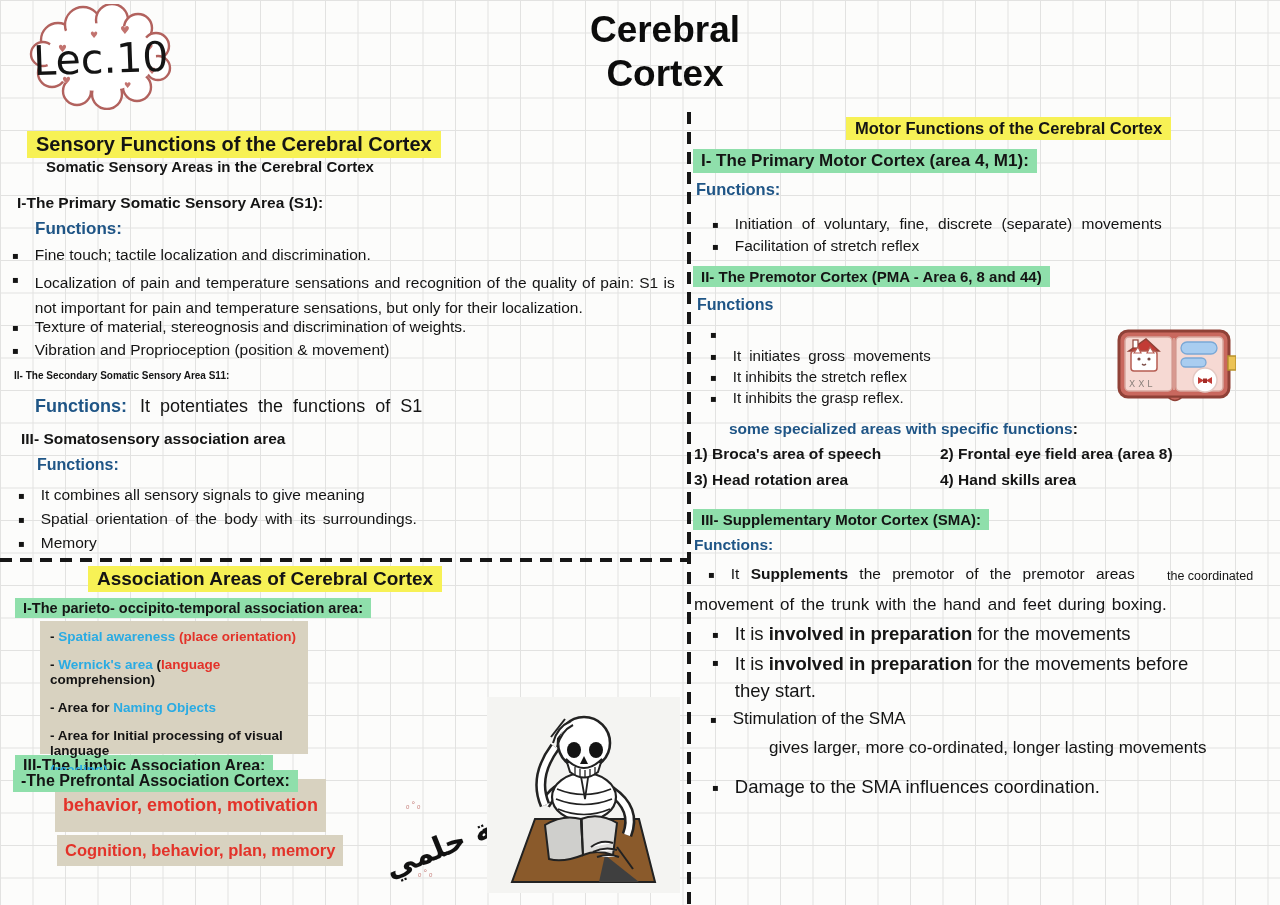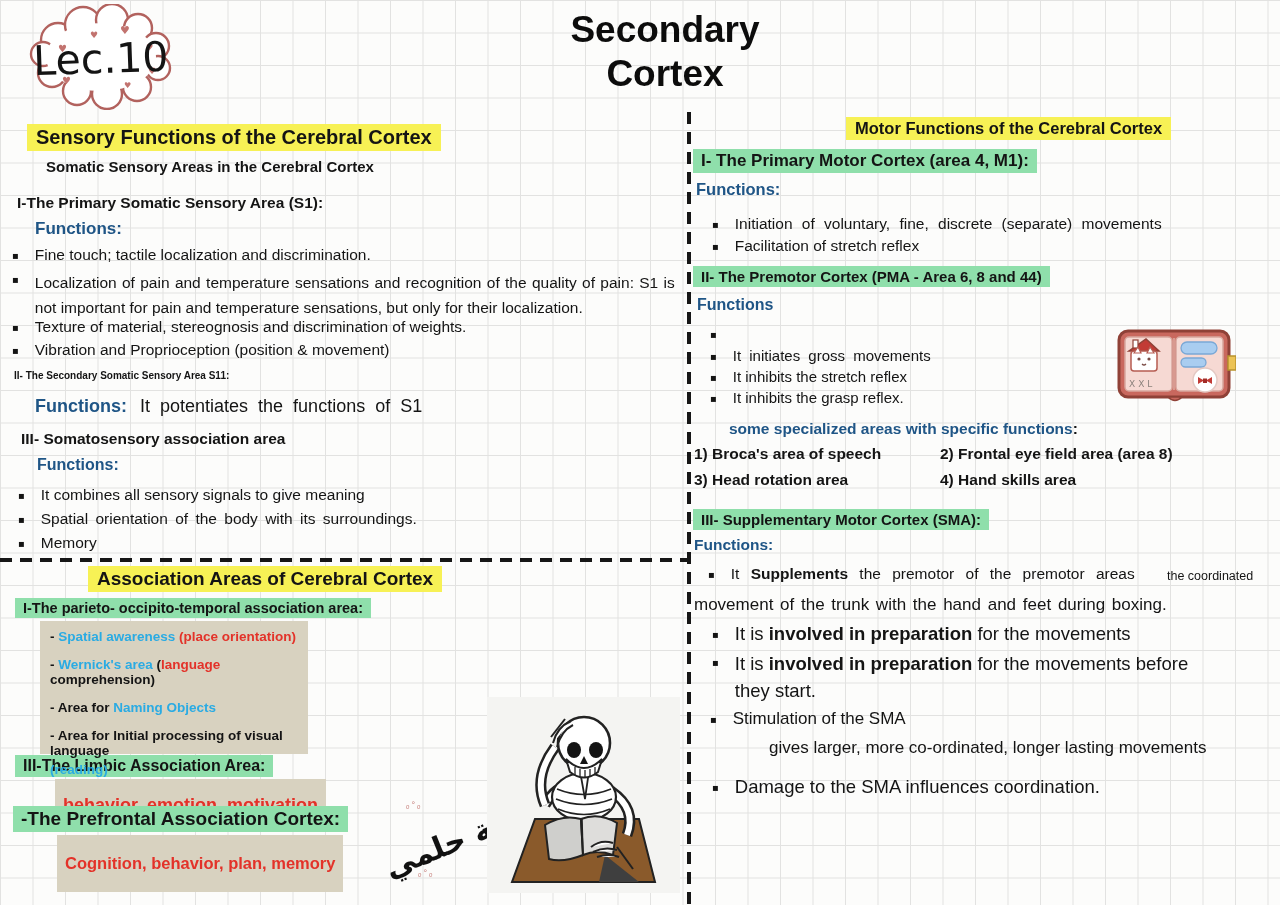--- a/index.html
+++ b/index.html
@@ -71,25 +71,25 @@
         <text x="118" y="46" font-size="8">♥</text>
         <text x="120" y="70" font-size="9">♥</text>
         <text x="34" y="80" font-size="10">♥</text>
         <text x="96" y="84" font-size="8">♥</text>
       </g>
       <text x="73" y="69" text-anchor="middle" font-size="41" fill="#141414" font-family="DejaVu Sans, sans-serif" letter-spacing="0" transform="rotate(-2 73 60)">Lec.10</text>
     </svg>
   </div>
 
   <div class="title-box">
-    <div>Secondary</div>
+    <div>Cerebral</div>
     <div>Cortex</div>
   </div>
 
-  <div class="abs hl-y" style="left:27px; top:124px; font-size:20px;">Sensory Functions of the Cerebral Cortex</div>
+  <div class="abs hl-y" style="left:27px; top:131px; font-size:20px;">Sensory Functions of the Cerebral Cortex</div>
 
   <div class="abs bold" style="left:46px; top:158px; font-size:15px;">Somatic Sensory Areas in the Cerebral Cortex</div>
 
   <div class="abs bold" style="left:17px; top:194px; font-size:15.5px;">I-The Primary Somatic Sensory Area (S1):</div>
 
   <div class="abs blue" style="left:35px; top:219px; font-size:17px;">Functions:</div>
 
   <div class="li" style="left:12px; top:246px; width:668px; font-size:15.5px;">
     <span class="mk">▪</span>
     <span>Fine touch; tactile localization and discrimination.</span>
@@ -150,23 +150,23 @@
     <div class="tanline" style="margin-bottom:4px;">
       <span>- Area for Initial processing of visual language</span>
     </div>
     <div class="tanline">
       <span class="lblue">(reading)</span>
     </div>
   </div>
 
   <div class="abs hl-t red bold" style="left:55px; top:779px; font-size:18px; padding:16px 8px;">behavior, emotion, motivation</div>
 
-  <div class="abs hl-g" style="left:13px; top:806px; font-size:19px;">-The Prefrontal Association Cortex:</div>
-
-  <div class="abs hl-t red bold" style="left:57px; top:835px; font-size:16.5px; padding:19px 8px;">Cognition, behavior, plan, memory</div>
+  <div class="abs hl-g" style="left:13px; top:770px; font-size:16px;">-The Prefrontal Association Cortex:</div>
+
+  <div class="abs hl-t red bold" style="left:57px; top:835px; font-size:16.5px; padding:6px 8px;">Cognition, behavior, plan, memory</div>
 
   <div class="sig">
     <span class="sig-dots" style="left:28px; top:2px;">ₒ°ₒ</span>
     <div class="sig-text">أمنية حلمي</div>
     <span class="sig-dots" style="left:40px; top:70px;">ₒ°ₒ</span>
   </div>
 
   <div class="abs" style="left:487px; top:697px; width:193px; height:196px; background:#f4f4f2;">
     <svg width="193" height="196" viewBox="0 0 193 196">
       <polygon points="25,185 168,185 152,122 48,122" fill="#8a5a2b" stroke="#222" stroke-width="2"></polygon>

